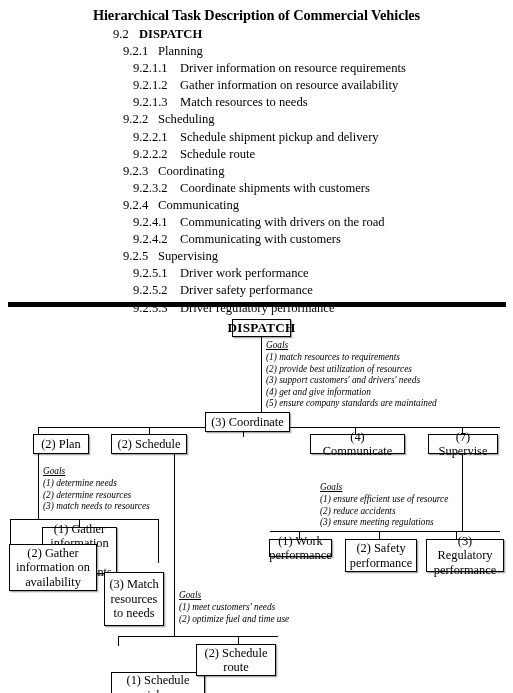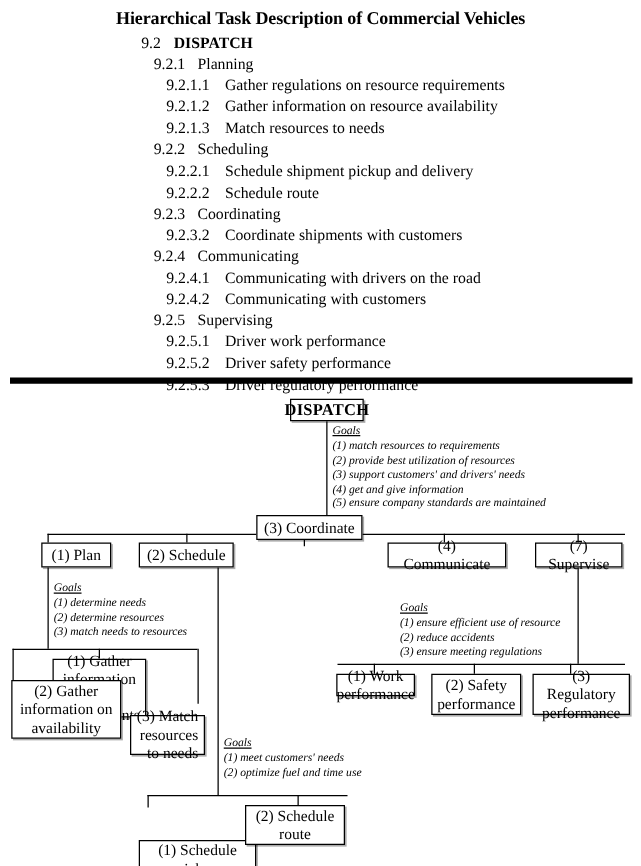--- a/index.html
+++ b/index.html
@@ -64,21 +64,21 @@
     <div class="ol-row lvl1">
       <span class="ol-num">9.2</span>
         <span class="ol-txt">DISPATCH</span>
     </div>
     <div class="ol-row lvl2">
       <span class="ol-num">9.2.1</span>
         <span class="ol-txt">Planning</span>
     </div>
     <div class="ol-row lvl3">
       <span class="ol-num">9.2.1.1</span>
-        <span class="ol-txt">Gather regulations on resource requirements</span>
+        <span class="ol-txt">Driver information on resource requirements</span>
     </div>
     <div class="ol-row lvl3">
       <span class="ol-num">9.2.1.2</span>
         <span class="ol-txt">Gather information on resource availability</span>
     </div>
     <div class="ol-row lvl3">
       <span class="ol-num">9.2.1.3</span>
         <span class="ol-txt">Match resources to needs</span>
     </div>
     <div class="ol-row lvl2">
@@ -150,21 +150,21 @@
     <div class="goals" style="left:266px;top:340px;">
       <span class="gh">Goals</span>
       <span class="gi">(1) match resources to requirements</span>
       <span class="gi">(2) provide best utilization of resources</span>
       <span class="gi">(3) support customers' and drivers' needs</span>
       <span class="gi">(4) get and give information</span>
       <span class="gi">(5) ensure company standards are maintained</span>
     </div>
 
     <div class="nbox" style="left:33px;top:434px;width:56px;height:20px;">
-      <span>(1) Plan</span>
+      <span>(2) Plan</span>
     </div>
     <div class="nbox" style="left:111px;top:434px;width:76px;height:20px;">
       <span>(2) Schedule</span>
     </div>
     <div class="nbox" style="left:205px;top:412px;width:85px;height:20px;">
       <span>(3) Coordinate</span>
     </div>
     <div class="nbox" style="left:310px;top:434px;width:95px;height:20px;">
       <span>(4) Communicate</span>
     </div>
@@ -192,21 +192,21 @@
         <span class="bl">requirements</span>
       </span>
     </div>
     <div class="nbox" style="left:9px;top:544px;width:88px;height:47px;">
       <span>
         <span class="bl">(2) Gather</span>
         <span class="bl">information on</span>
         <span class="bl">availability</span>
       </span>
     </div>
-    <div class="nbox" style="left:104px;top:572px;width:60px;height:32px;text-align:right;">
+    <div class="nbox" style="left:104px;top:572px;width:60px;height:54px;">
       <span>
         <span class="bl">(3) Match</span>
         <span class="bl">resources</span>
         <span class="bl">to needs</span>
       </span>
     </div>
 
     <div class="line v" style="left:174px;top:454px;height:182px;"></div>
     <div class="line h" style="left:118px;top:636px;width:160px;"></div>
     <div class="line v" style="left:118px;top:636px;height:10px;"></div>

